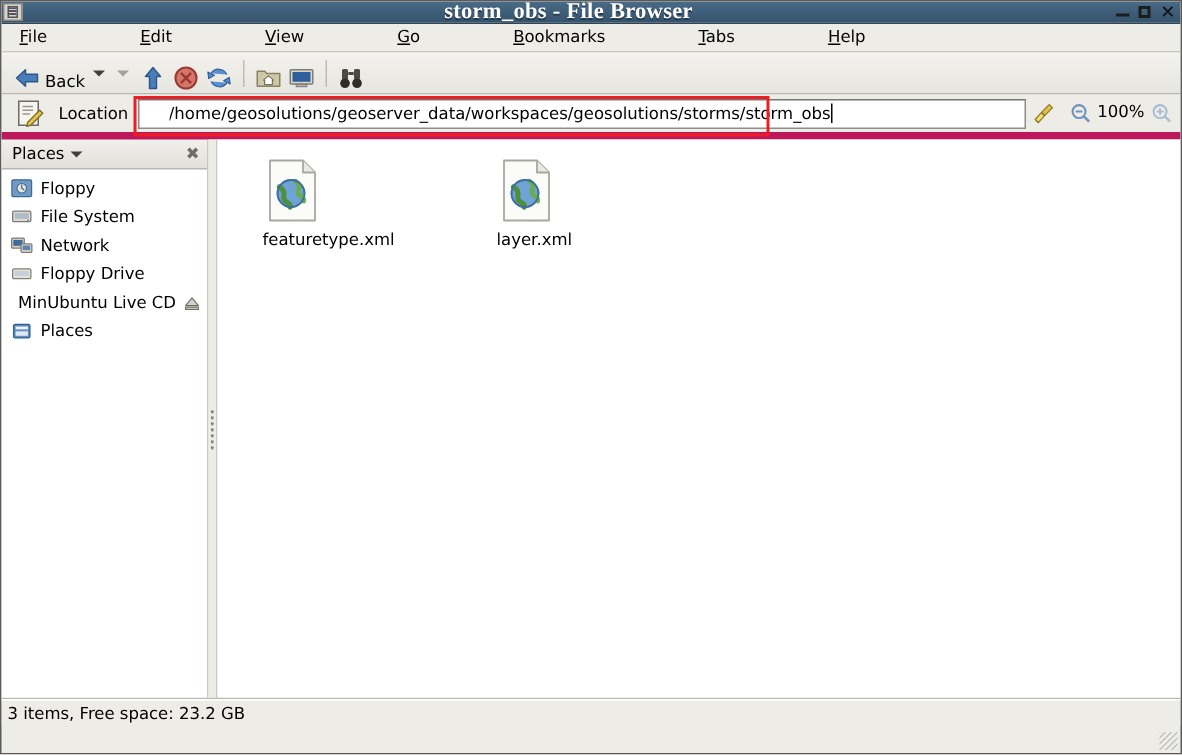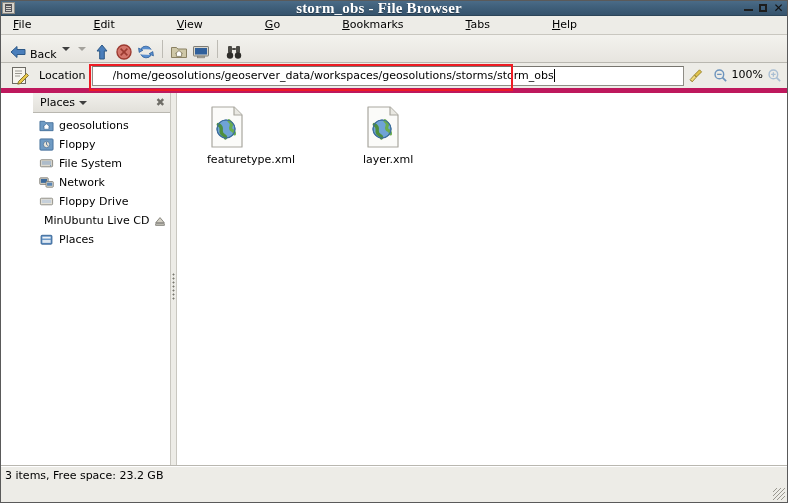--- a/index.html
+++ b/index.html
@@ -285,21 +285,20 @@
     box-sizing: border-box;
   }
   .sidebar {
     width: 138px;
     flex: 0 0 auto;
     background: #ffffff;
     border-right: 1px solid #c9c7c0;
     box-sizing: border-box;
     display: flex;
     flex-direction: column;
-    margin-left: 32px;
   }
   .places-header {
     height: 20px;
     background: linear-gradient(to bottom, #f1f0ec, #e2e0da);
     border-bottom: 1px solid #b9b7b0;
     display: flex;
     align-items: center;
     justify-content: space-between;
     padding: 0 5px 0 7px;
     box-sizing: border-box;
@@ -539,27 +538,20 @@
       <div class="places-header">
         <span class="places-title">
           <span>Places</span>
           <span class="places-caret"></span>
         </span>
         <span class="close-x">✖</span>
       </div>
 
       <div class="place-list">
 
-        <div class="place-row">
-          <svg width="15" height="15" viewBox="0 0 16 16">
-            <path d="M1 3.5 H6 L7.2 5 H15 V13.5 H1 Z" fill="#6f9bc4" stroke="#3f6a95" stroke-width="0.9" stroke-linejoin="round"></path>
-            <path d="M8 6.2 L11.4 9 L10.6 9 L10.6 12 L5.4 12 L5.4 9 L4.6 9 Z" fill="#ffffff" stroke="#3f6a95" stroke-width="0.7"></path>
-          </svg>
-          <span class="plabel">geosolutions</span>
-        </div>
 
         <div class="place-row">
           <svg width="15" height="15" viewBox="0 0 16 16">
             <rect x="1" y="2" width="14" height="12" rx="1" fill="#6f9bc4" stroke="#3f6a95" stroke-width="0.9"></rect>
             <circle cx="8" cy="8" r="3.4" fill="#e8e4d8" stroke="#3f6a95" stroke-width="0.8"></circle>
             <path d="M8 5.4 V8 L9.8 9.3" stroke="#3f6a95" stroke-width="0.9" fill="none"></path>
           </svg>
           <span class="plabel">Floppy</span>
         </div>
 

